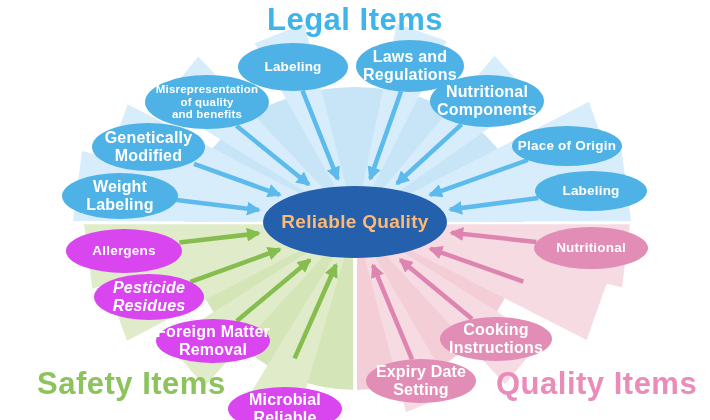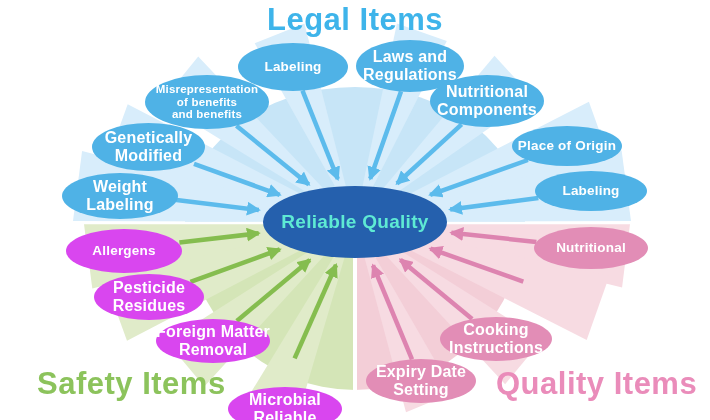--- a/index.html
+++ b/index.html
@@ -12,21 +12,21 @@
   .node.legal{background:#4fb2e6;}
   .node.safety{background:#d946ef;}
   .node.quality{background:#e28db6;}
   .node .ln{display:block;}
   .fs13{font-size:13.5px;}
   .fs12{font-size:16px;}
   .fs11{font-size:11.5px;line-height:1.08;}
   .node sup{font-size:9px;vertical-align:super;margin-left:1px;line-height:0;}
   .center-node{position:absolute;left:263px;top:186px;width:184px;height:72px;
         border-radius:50%;background:#2560ad;display:flex;align-items:center;
-        justify-content:center;color:#5eead4;font-weight:700;font-size:19px;letter-spacing:.3px;}
+        justify-content:center;color:#fdba74;font-weight:700;font-size:19px;letter-spacing:.3px;}
   .title{position:absolute;font-weight:700;font-size:31px;white-space:nowrap;letter-spacing:.5px;}
   .title.legal{left:230px;top:2px;width:250px;text-align:center;color:#3eb4ea;}
   .title.safety{left:37px;top:366px;color:#8cc35c;}
   .title.quality{left:496px;top:366px;color:#ea8cba;}
 </style>
 </head>
 <body>
 
 <div class="stage">
 
@@ -105,21 +105,21 @@
 
   <div class="node legal fs13" style="left:238px;top:43px;width:110px;height:48px;">
     <span class="ln">Labeling</span>
   </div>
   <div class="node legal fs12" style="left:356px;top:40px;width:108px;height:52px;">
     <span class="ln">Laws and</span>
     <span class="ln">Regulations</span>
   </div>
   <div class="node legal fs11" style="left:145px;top:75px;width:124px;height:54px;">
     <span class="ln">Misrepresentation</span>
-    <span class="ln">of benefits</span>
+    <span class="ln">of quality</span>
     <span class="ln">and benefits</span>
   </div>
   <div class="node legal fs12" style="left:430px;top:75px;width:114px;height:52px;">
     <span class="ln">Nutritional</span>
     <span class="ln">Components</span>
   </div>
   <div class="node legal fs12" style="left:92px;top:123px;width:113px;height:48px;">
     <span class="ln">Genetically</span>
     <span class="ln">Modified</span>
   </div>
@@ -130,21 +130,21 @@
     <span class="ln">Weight</span>
     <span class="ln">Labeling</span>
   </div>
   <div class="node legal fs13" style="left:535px;top:171px;width:112px;height:40px;">
     <span class="ln">Labeling</span>
   </div>
 
   <div class="node safety fs13" style="left:66px;top:229px;width:116px;height:44px;">
     <span class="ln">Allergens</span>
   </div>
-  <div class="node safety fs12" style="left:94px;top:274px;width:110px;height:46px;">
+  <div class="node safety fs12" style="left:94px;top:274px;width:110px;height:46px;font-style:italic;">
     <span class="ln">Pesticide</span>
     <span class="ln">Residues</span>
   </div>
   <div class="node safety fs12" style="left:156px;top:319px;width:114px;height:44px;">
     <span class="ln">Foreign Matter</span>
     <span class="ln">Removal</span>
   </div>
   <div class="node safety fs12" style="left:228px;top:358px;width:114px;height:44px;margin-top:29px;">
     <span class="ln">Microbial</span>
     <span class="ln">Reliable</span>

